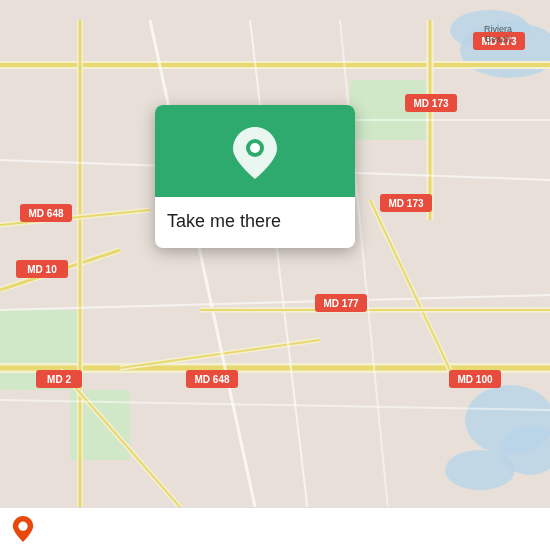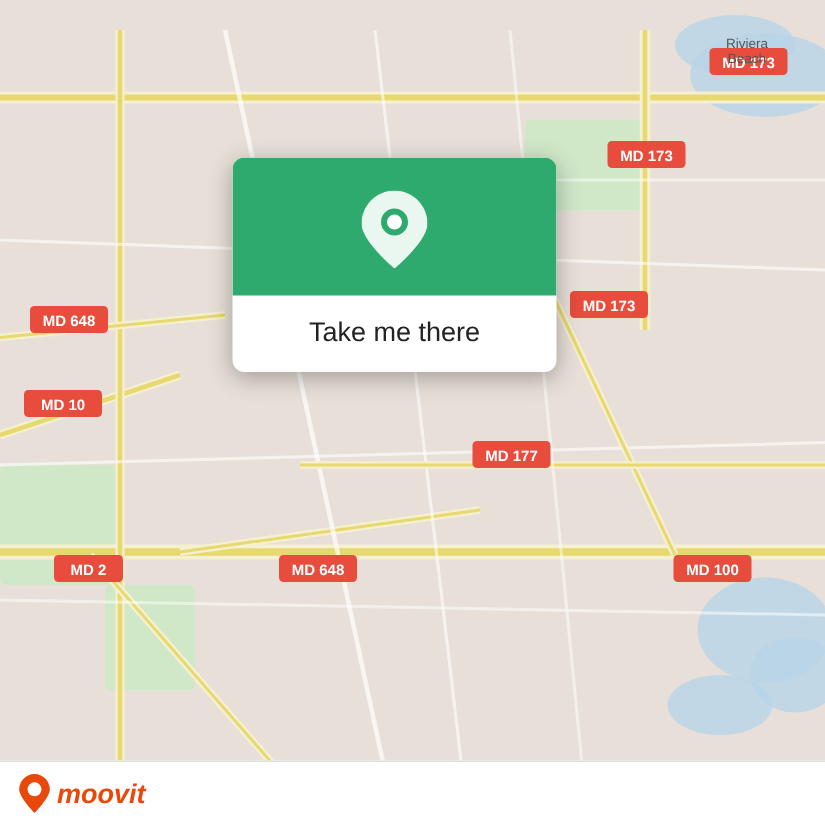--- a/index.html
+++ b/index.html
@@ -25,27 +25,27 @@
       position: absolute;
       top: 0; left: 0;
       width: 100%; height: 100%;
     }
 
     
     #popup-card {
       position: absolute;
       top: 105px;
       left: 155px;
-      width: 216px;
+      width: 200px;
       background: white;
       border-radius: 8px;
       box-shadow: 0 4px 16px rgba(0,0,0,0.3);
       display: flex;
       flex-direction: column;
-      align-items: center;
+      align-items: flex-start;
       overflow: hidden;
       z-index: 10;
     }
 
     #popup-green-area {
       background-color: #2eaa6e;
       width: 100%;
       display: flex;
       align-items: center;
       justify-content: center;
@@ -229,16 +229,15 @@
     <div id="popup-label">Take me there</div>
   </div>
 
   <div id="bottom-bar">
     <div id="moovit-logo">
 
       <svg class="moovit-pin" viewBox="0 0 22 28" xmlns="http://www.w3.org/2000/svg">
         <path d="M11 0 C5 0 0 5 0 11 C0 17 11 28 11 28 C11 28 22 17 22 11 C22 5 17 0 11 0 Z" fill="#e8480b"></path>
         <circle cx="11" cy="11" r="5" fill="white"></circle>
       </svg>
-      <span class="moovit-text">moovit</span>
     </div>
   </div>
 </div>
 
 </body></html>

